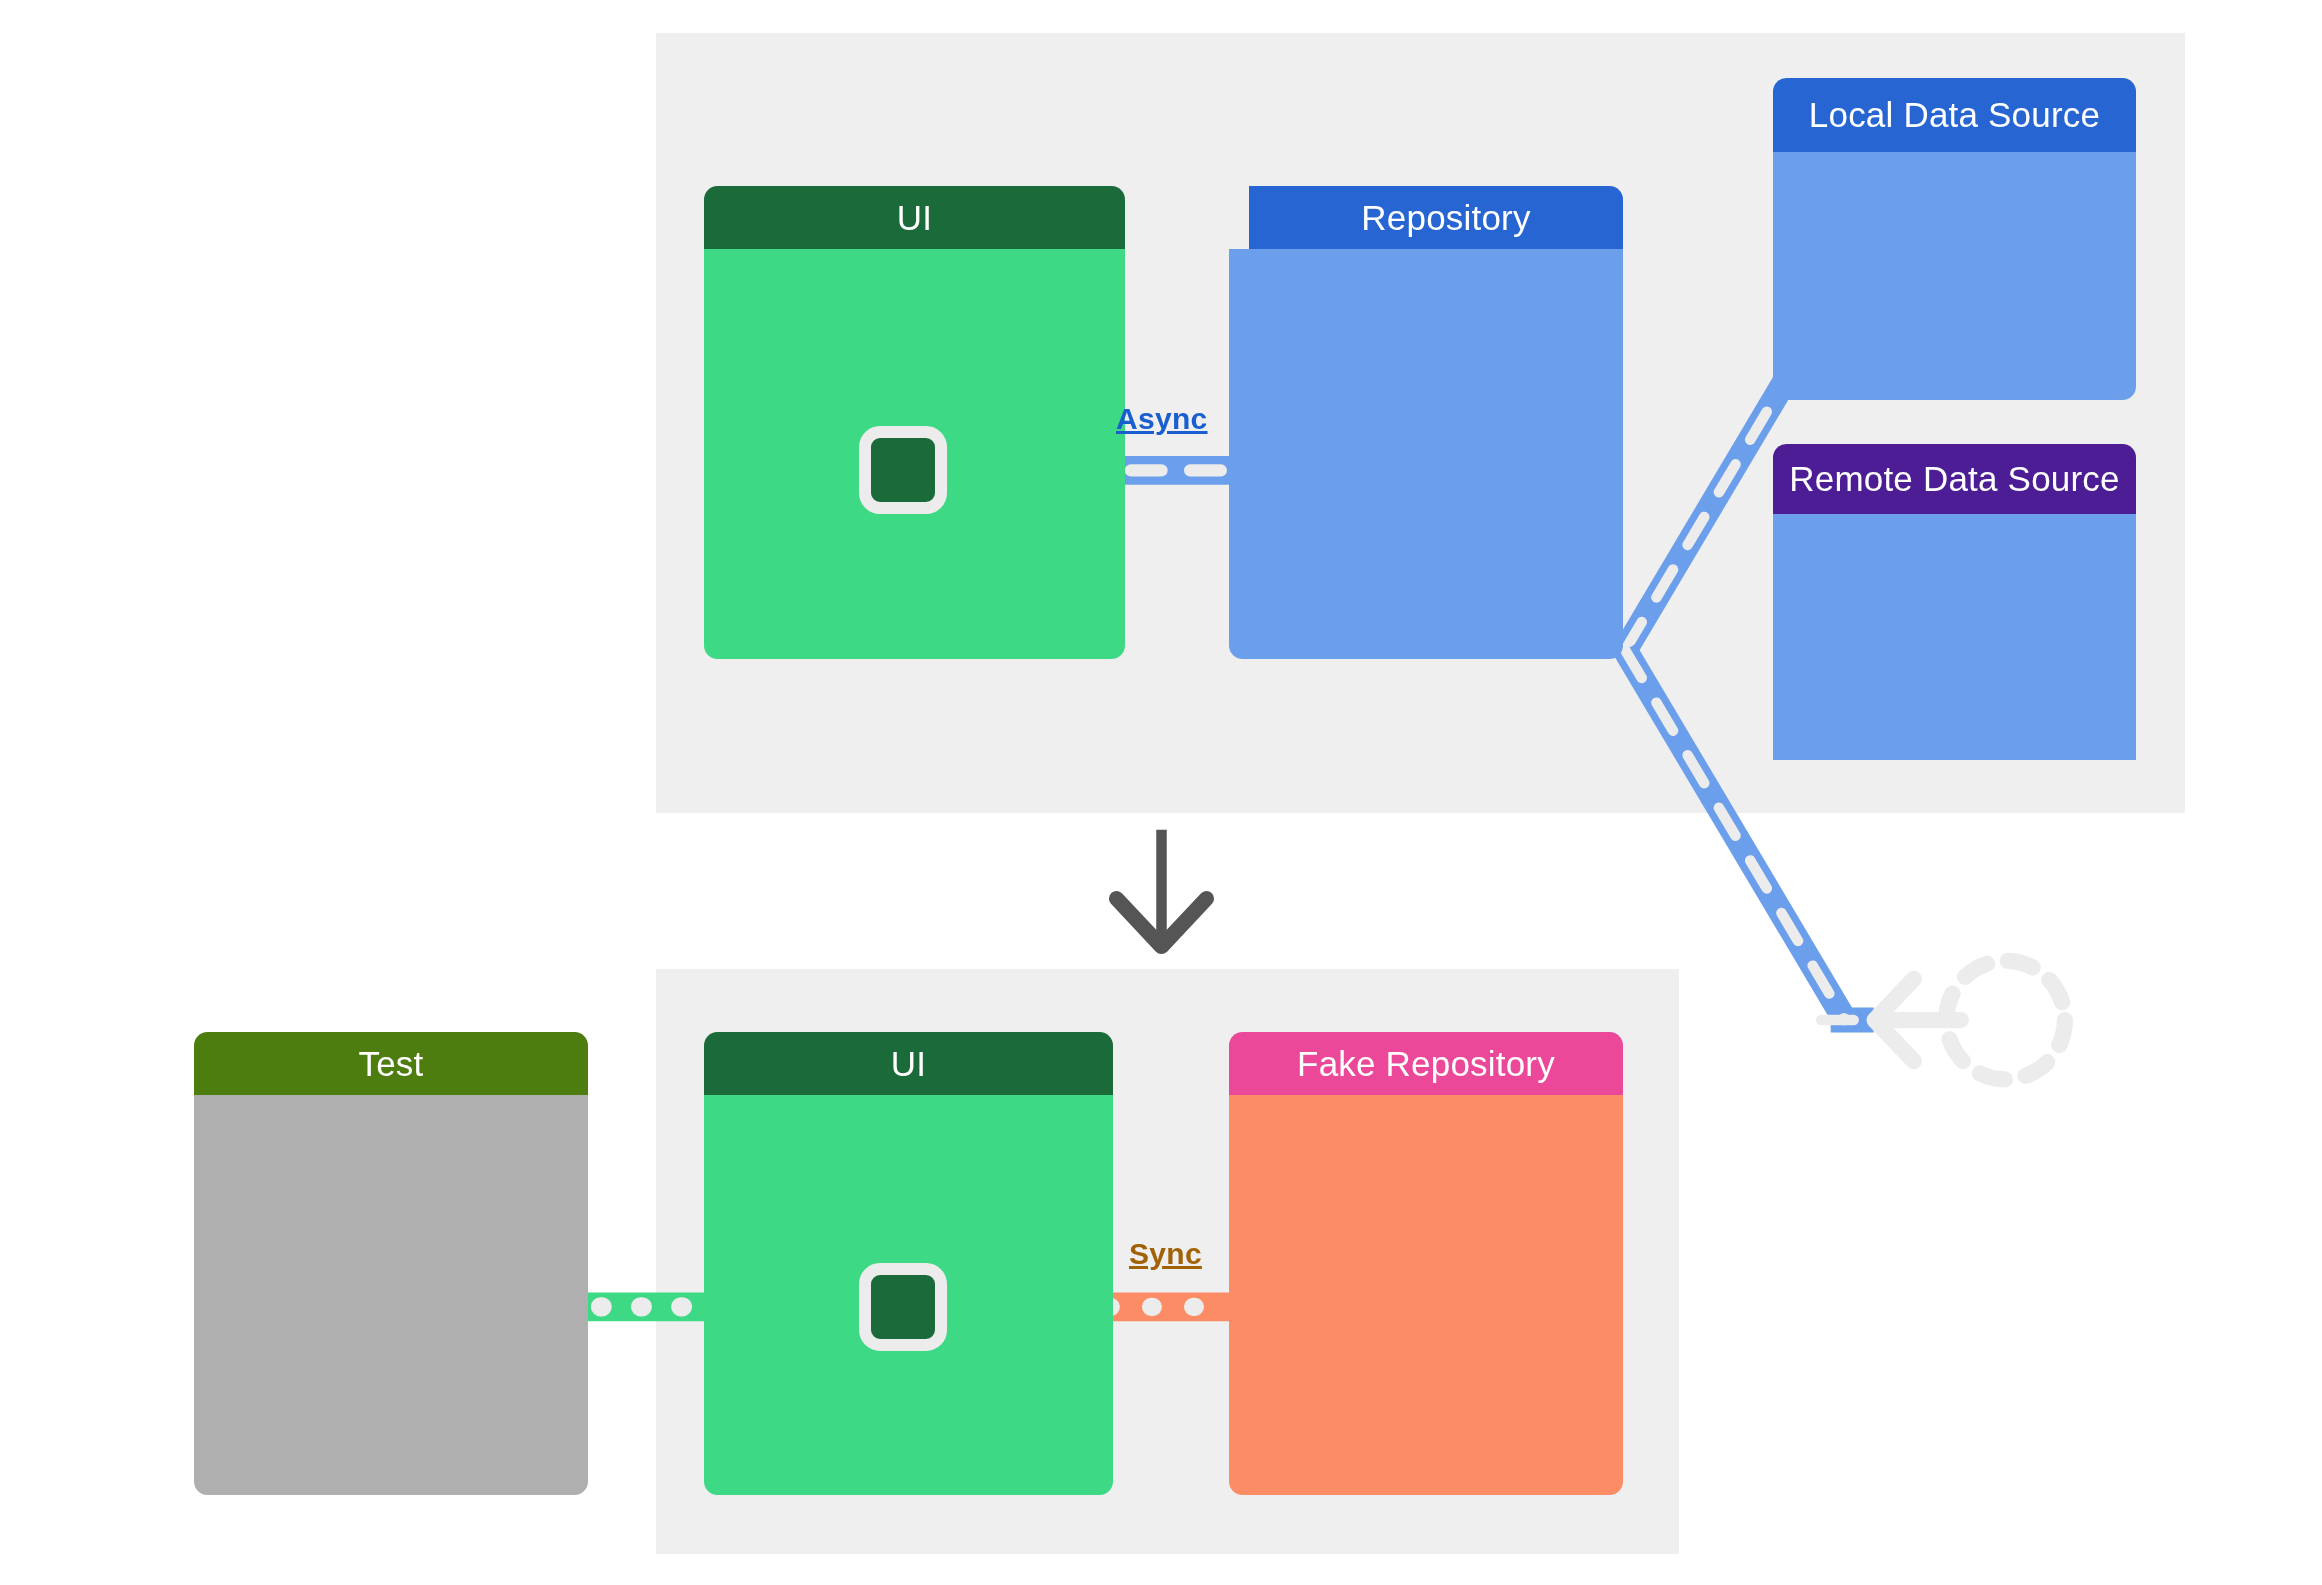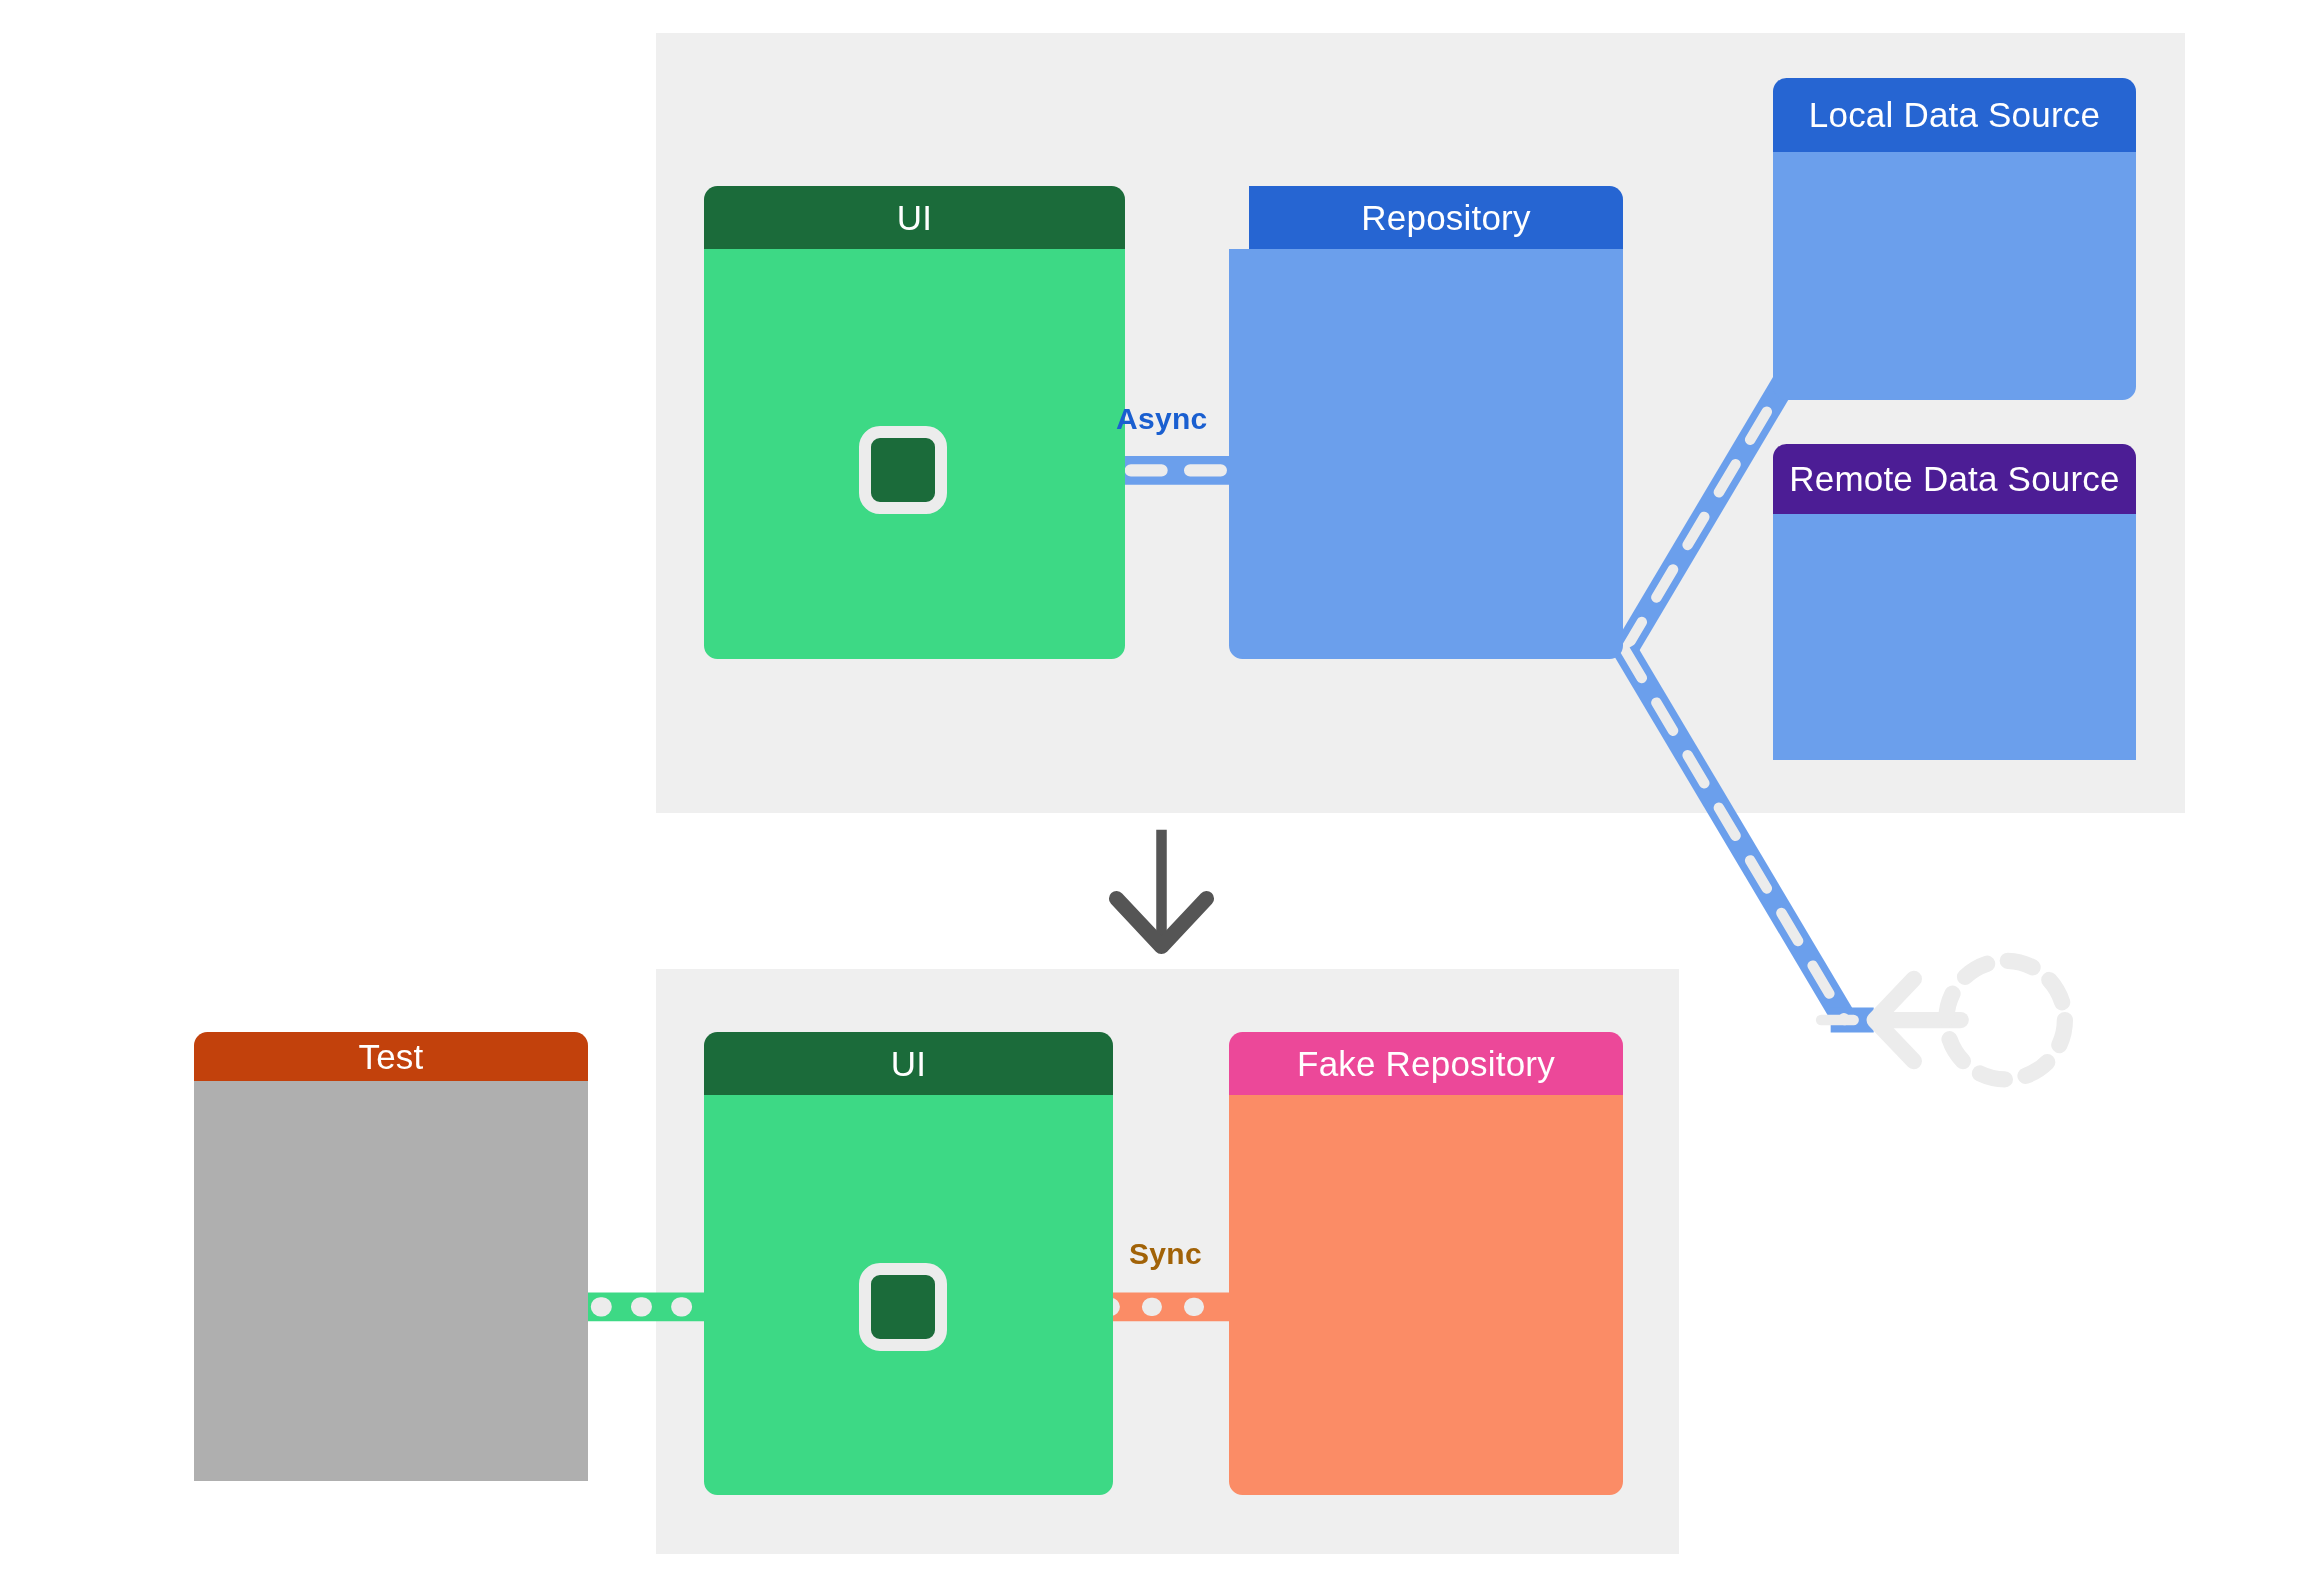--- a/index.html
+++ b/index.html
@@ -52,20 +52,21 @@
   }
   .node-body {
     width: 100%;
   }
   .edge-label {
     position: absolute;
     font-size: 30px;
     font-weight: bold;
     letter-spacing: 0.3px;
     white-space: nowrap;
+    text-decoration: underline;
   }
   .ovl {
     position: absolute;
   }
 </style>
 </head>
 <body>
 
 <div id="stage">
 
@@ -156,21 +157,21 @@
     <div class="node-head" style="background:#4c1d95; height:70px;">Remote Data Source</div>
     <div class="node-body" style="background:#6B9FEC; height:246px;"></div>
   </div>
 
   <div class="ovl" style="left:859px; top:426px; width:88px; height:88px; border-radius:21px;
               background:#1B6B3A; border:12.4px solid #ececec; box-sizing:border-box;"></div>
 
   <div class="edge-label" style="left:1116px; top:402px; color:#1A5FD0;">Async</div>
 
   <div class="node" style="left:194px; top:1032px; width:394px; height:463px;">
-    <div class="node-head" style="background:#c2410c; height:49px;">Test</div>
+    <div class="node-head" style="background:#4d7c0f; height:63px;">Test</div>
     <div class="node-body" style="background:#AFAFAF; height:400px;"></div>
   </div>
 
   <div class="node" style="left:704px; top:1032px; width:409px; height:463px;">
     <div class="node-head" style="background:#1B6B3A; height:63px;">UI</div>
     <div class="node-body" style="background:#3DD985; height:400px;"></div>
   </div>
 
   <div class="node" style="left:1229px; top:1032px; width:394px; height:463px;">
     <div class="node-head" style="background:#ec4899; height:63px;">Fake Repository</div>

